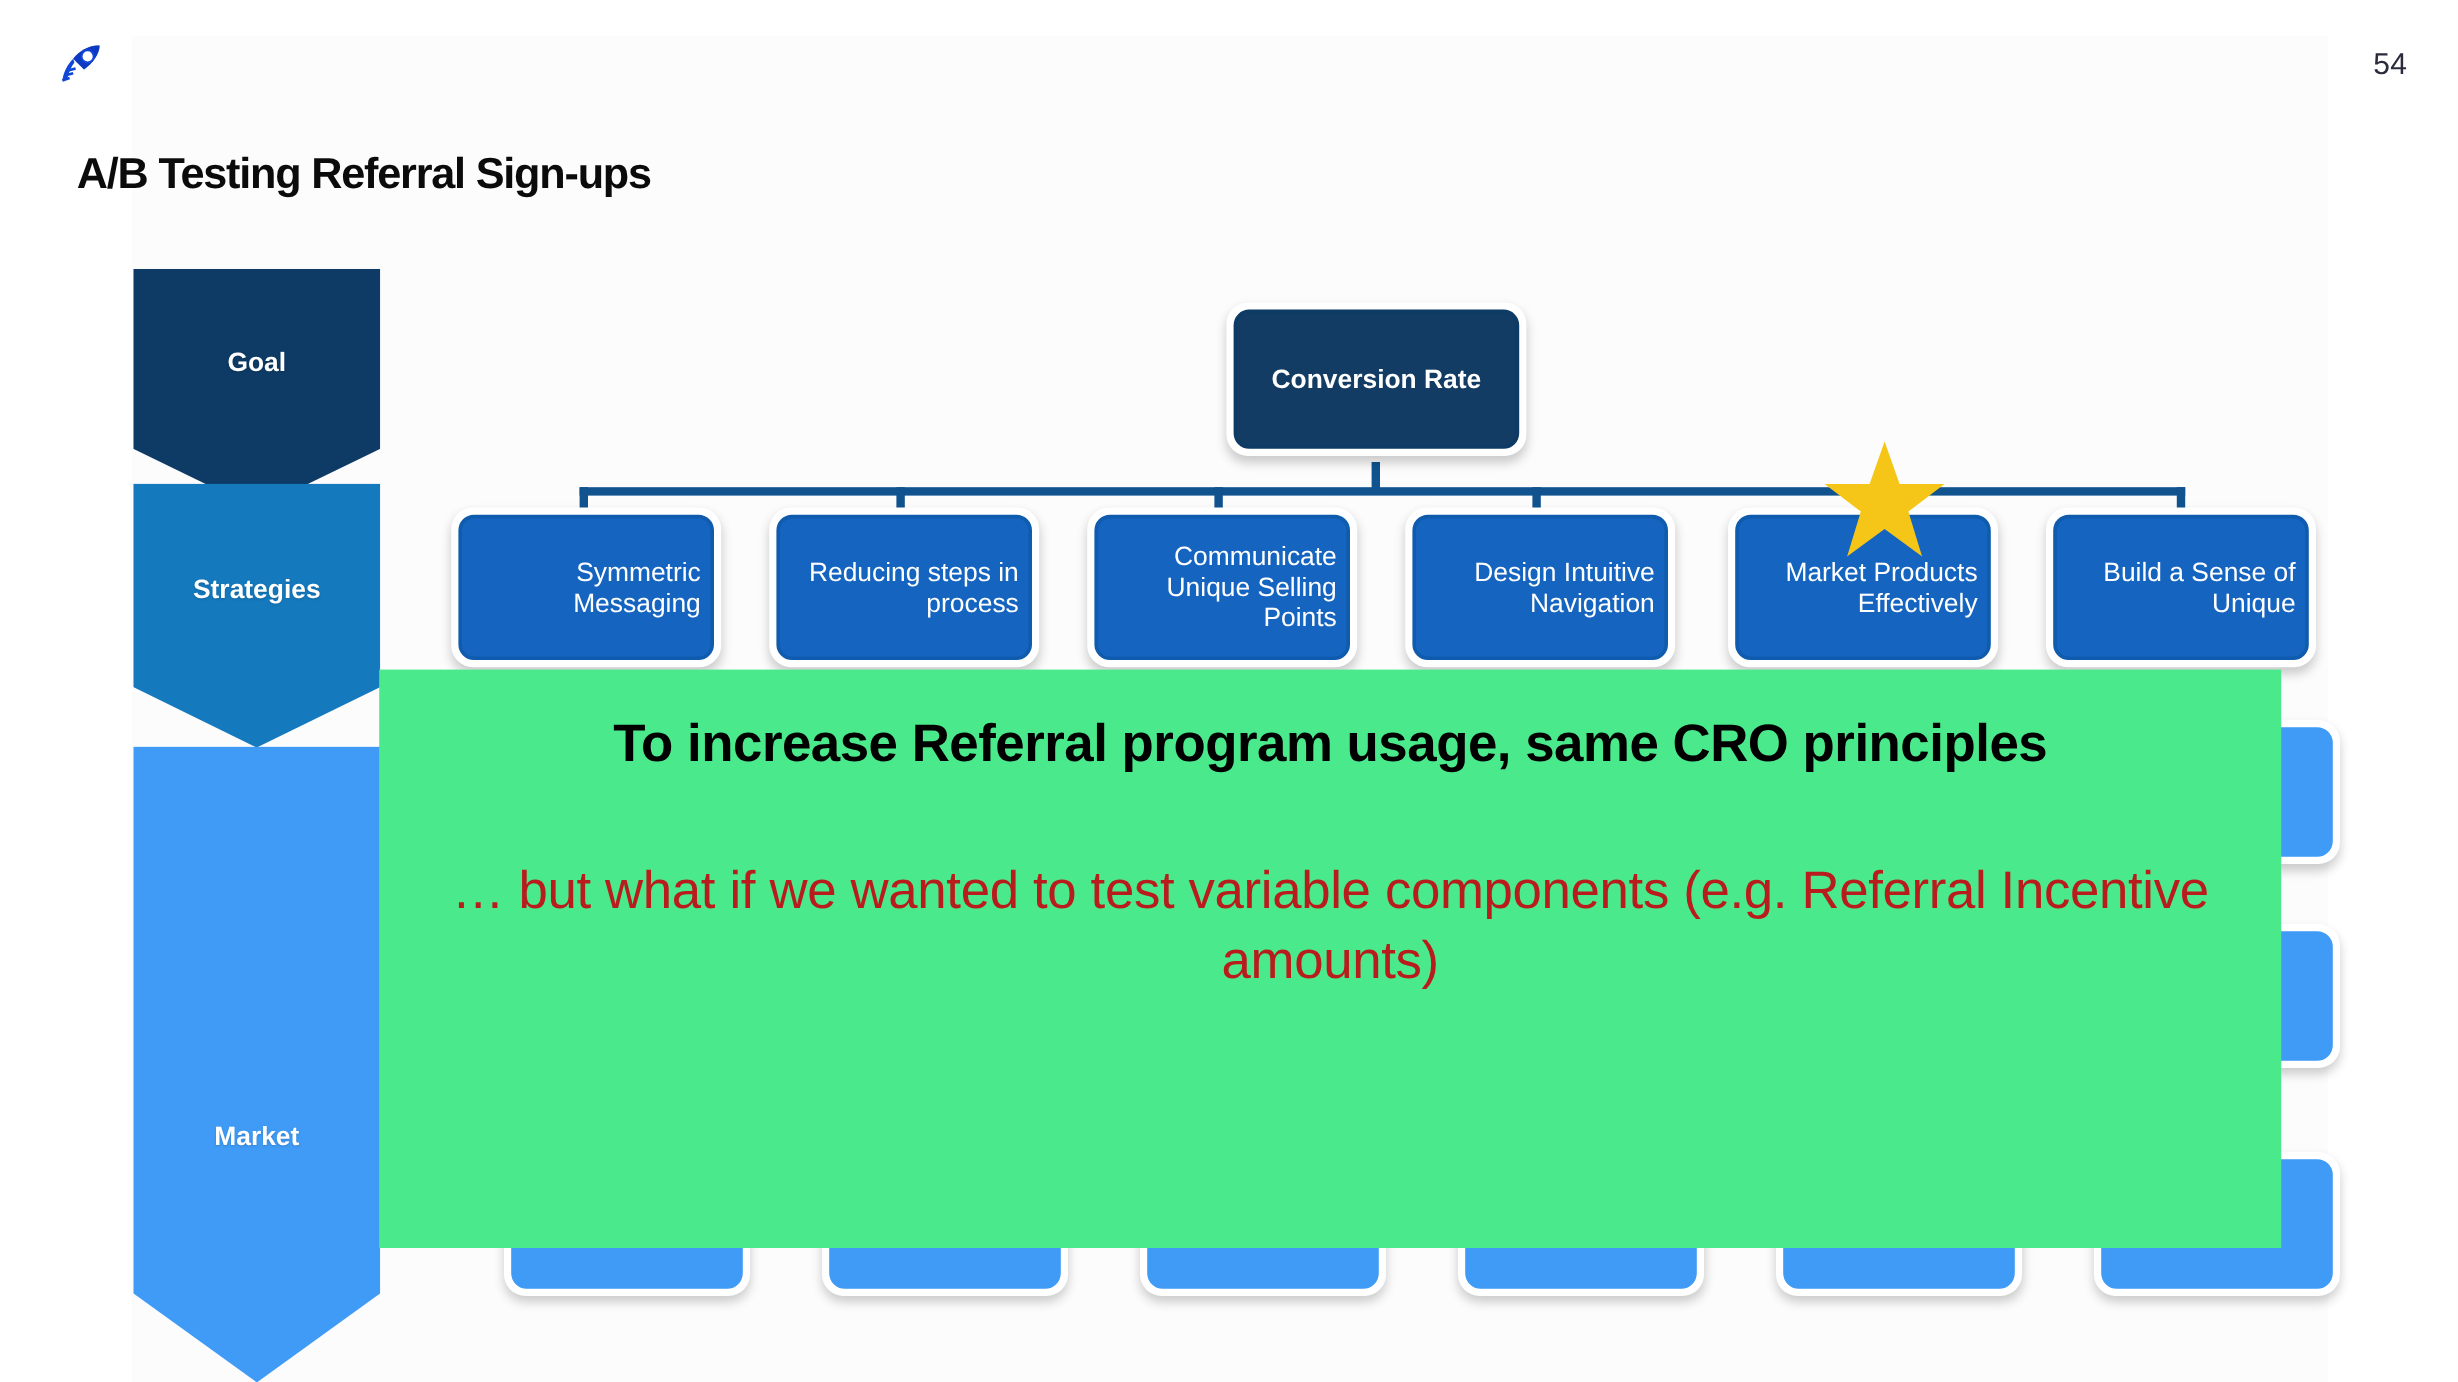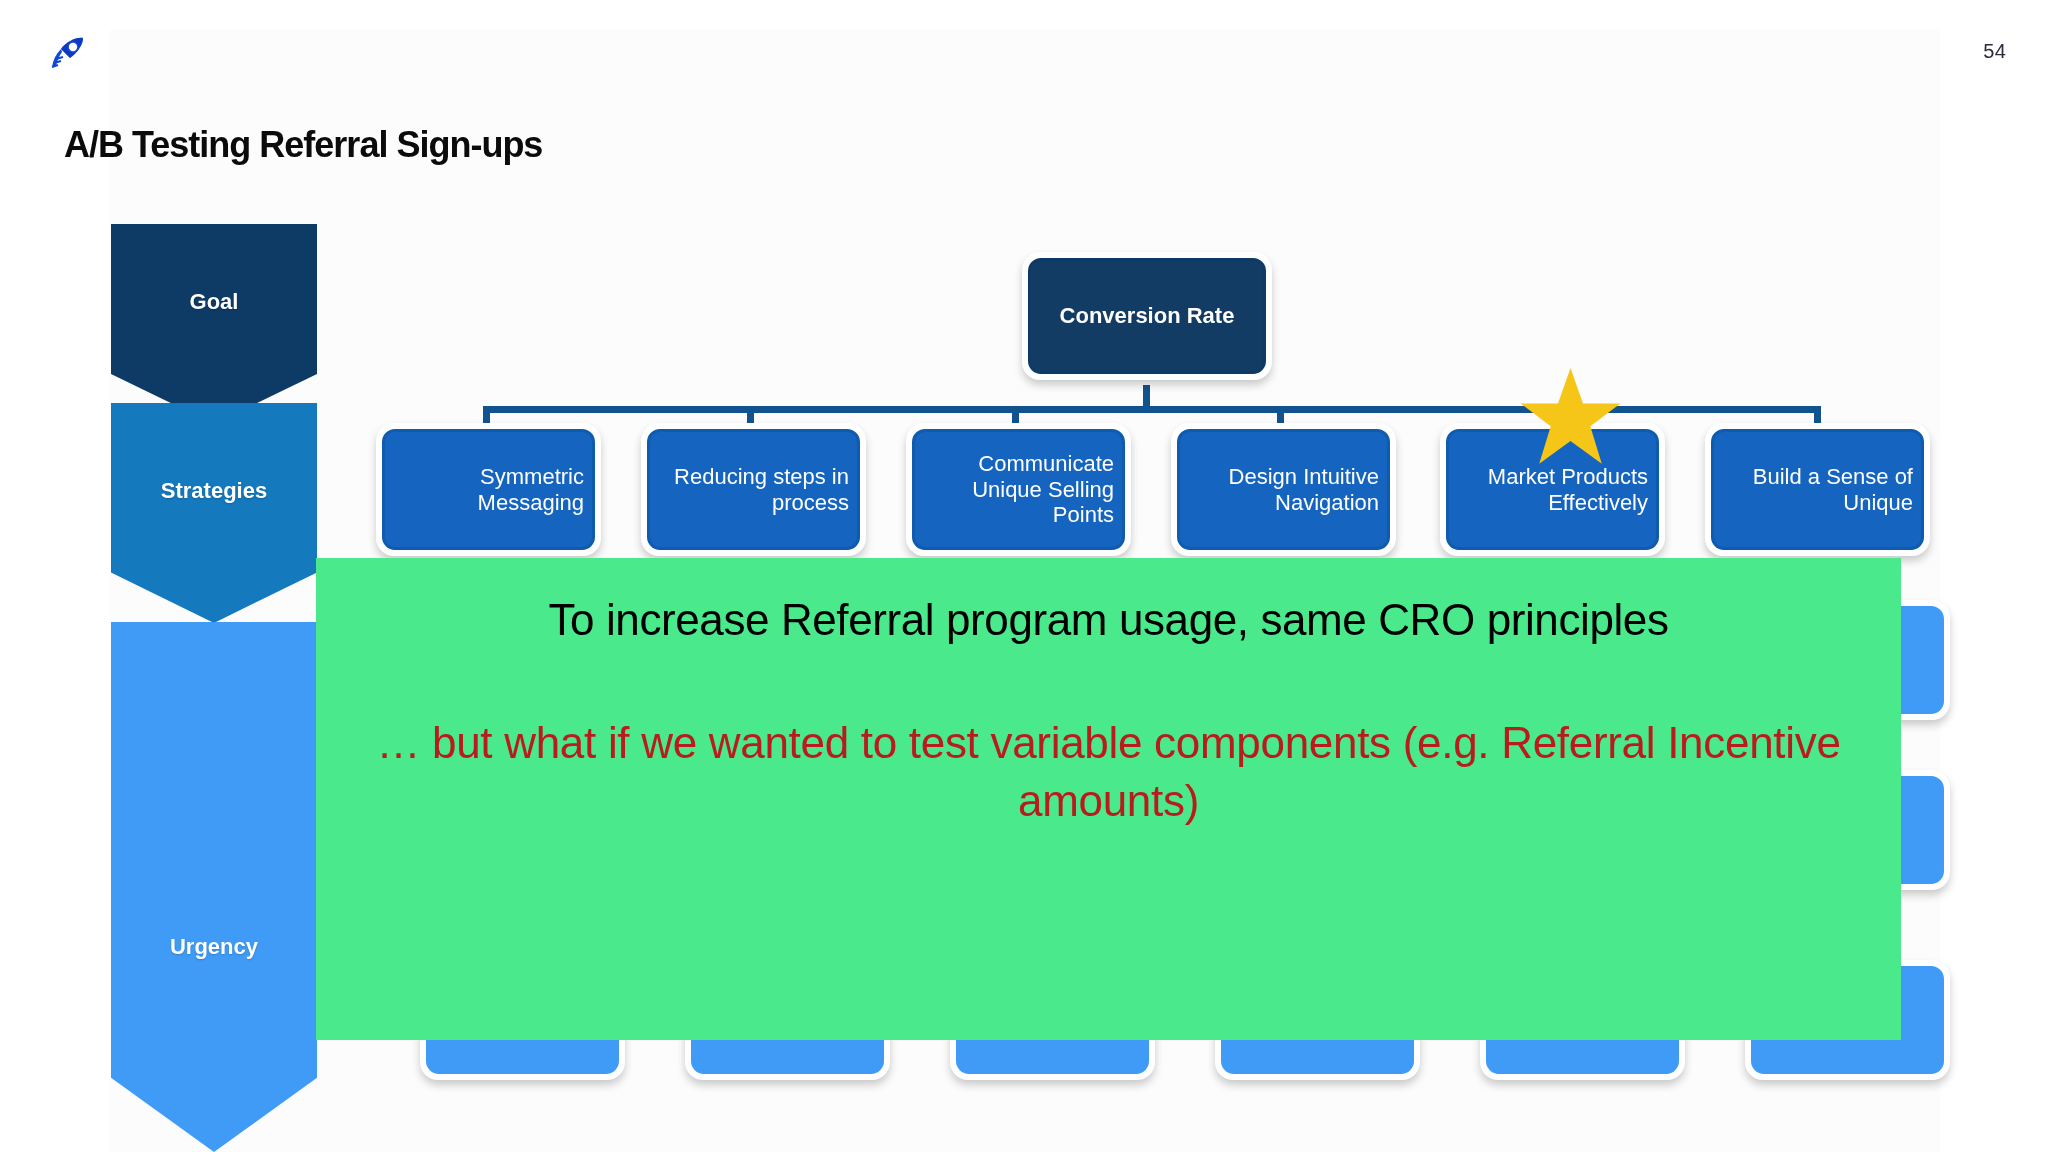--- a/index.html
+++ b/index.html
@@ -15,21 +15,21 @@
   
   .panel-bg{
     position:absolute;left:110px;top:30px;width:1830px;height:1122px;
     background:#fcfcfd;
   }
 
   
   .logo{position:absolute;left:50px;top:36px;width:36px;height:34px;}
   .page-num{
     position:absolute;right:42px;top:40px;
-    font-size:20px;color:#2b2b3d;font-weight:400;letter-spacing:.2px;
+    font-size:25px;color:#2b2b3d;font-weight:400;letter-spacing:.2px;
   }
   .slide-title{
     position:absolute;left:64px;top:124px;
     font-size:36px;font-weight:bold;color:#0b0b0b;
     letter-spacing:-1px;white-space:nowrap;
   }
 
   
   .rail{position:absolute;left:111px;top:224px;width:206px;height:928px;}
   .chev{
@@ -111,21 +111,21 @@
     position:absolute;left:316px;top:558px;width:1585px;height:482px;
     background:#4aea8c;
     z-index:20;
     display:flex;flex-direction:column;align-items:center;
     padding:0;
     box-sizing:border-box;
   }
   .ov-head{
     margin-top:34px;
     width:1430px;
-    font-size:44px;font-weight:normal;color:#000;
+    font-size:44px;font-weight:bold;color:#000;
     text-align:center;line-height:1.28;
     letter-spacing:-.4px;
   }
   .ov-body{
     margin-top:66px;
     width:1500px;
     font-size:44px;font-weight:400;color:#b91c1c;
     text-align:center;line-height:1.3;
     letter-spacing:-.3px;
   }
@@ -154,21 +154,21 @@
   <div class="slide-title">A/B Testing Referral Sign-ups</div>
 
   <div class="rail">
     <div class="chev goal">
       <span>Goal</span>
     </div>
     <div class="chev strat">
       <span>Strategies</span>
     </div>
     <div class="chev tact">
-      <span>Urgency</span>
+      <span>Market</span>
     </div>
   </div>
 
   <div class="conn conn-v-root"></div>
   <div class="conn conn-h"></div>
   <div class="drop" style="left:483px"></div>
   <div class="drop" style="left:747px"></div>
   <div class="drop" style="left:1012px"></div>
   <div class="drop" style="left:1277px"></div>
   <div class="drop" style="left:1550px"></div>

